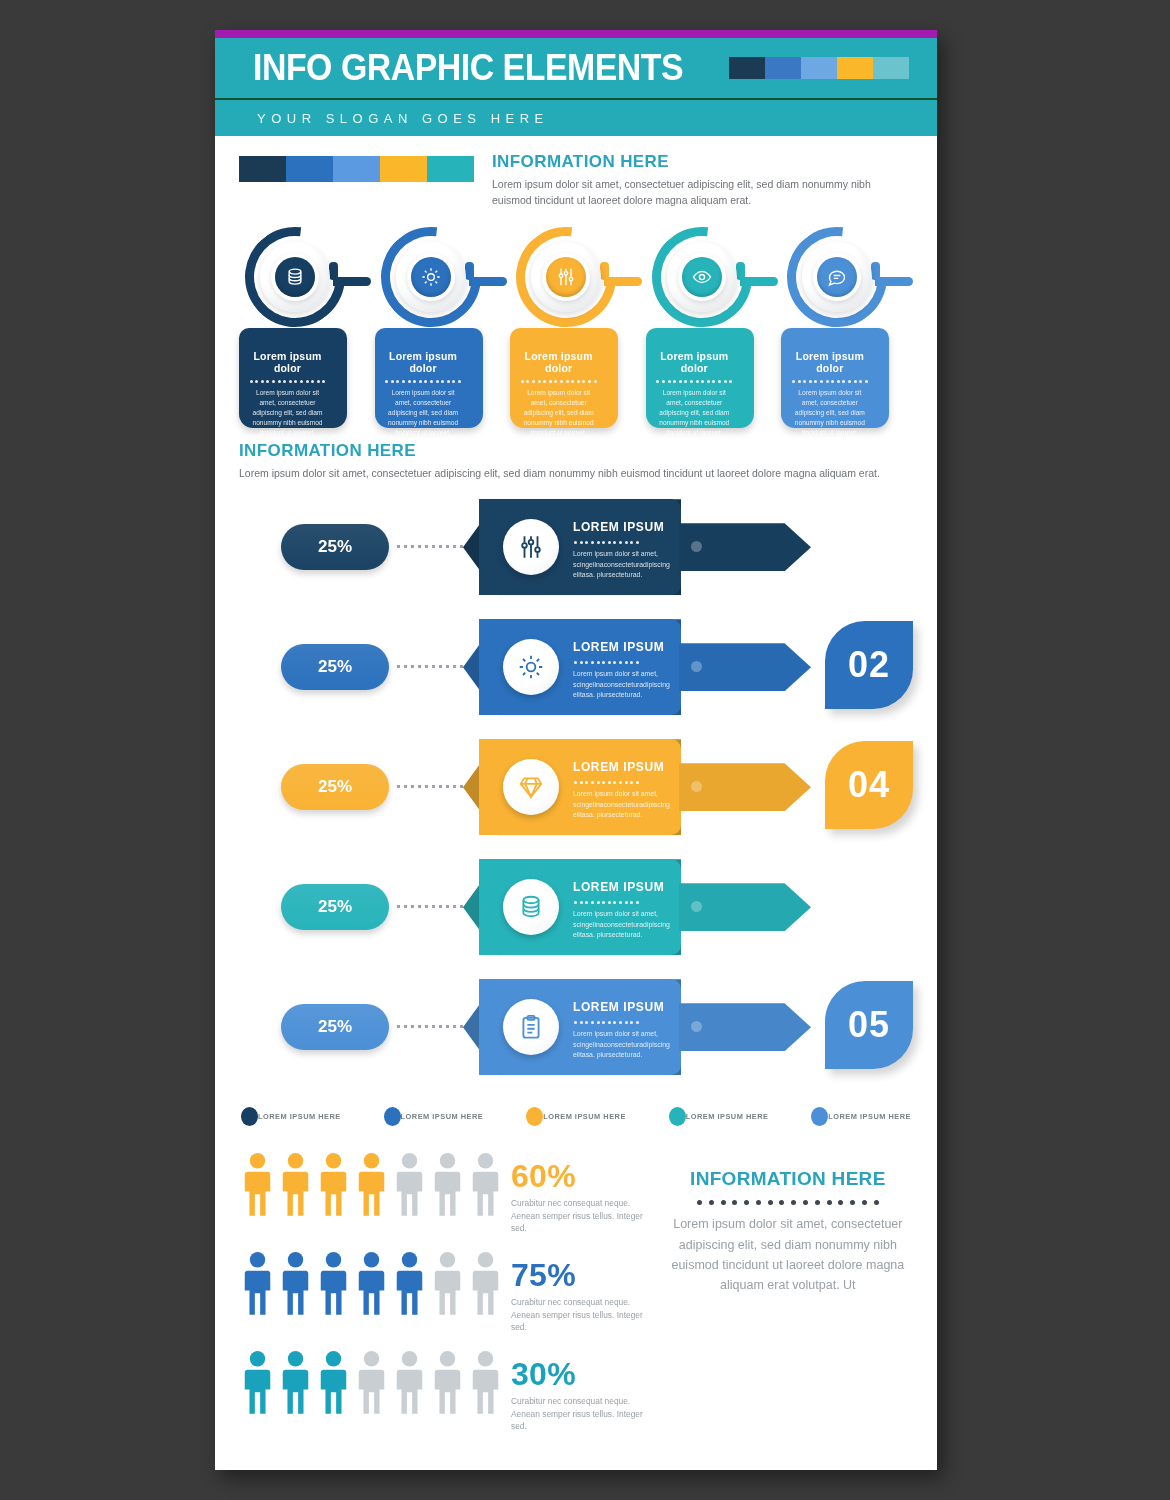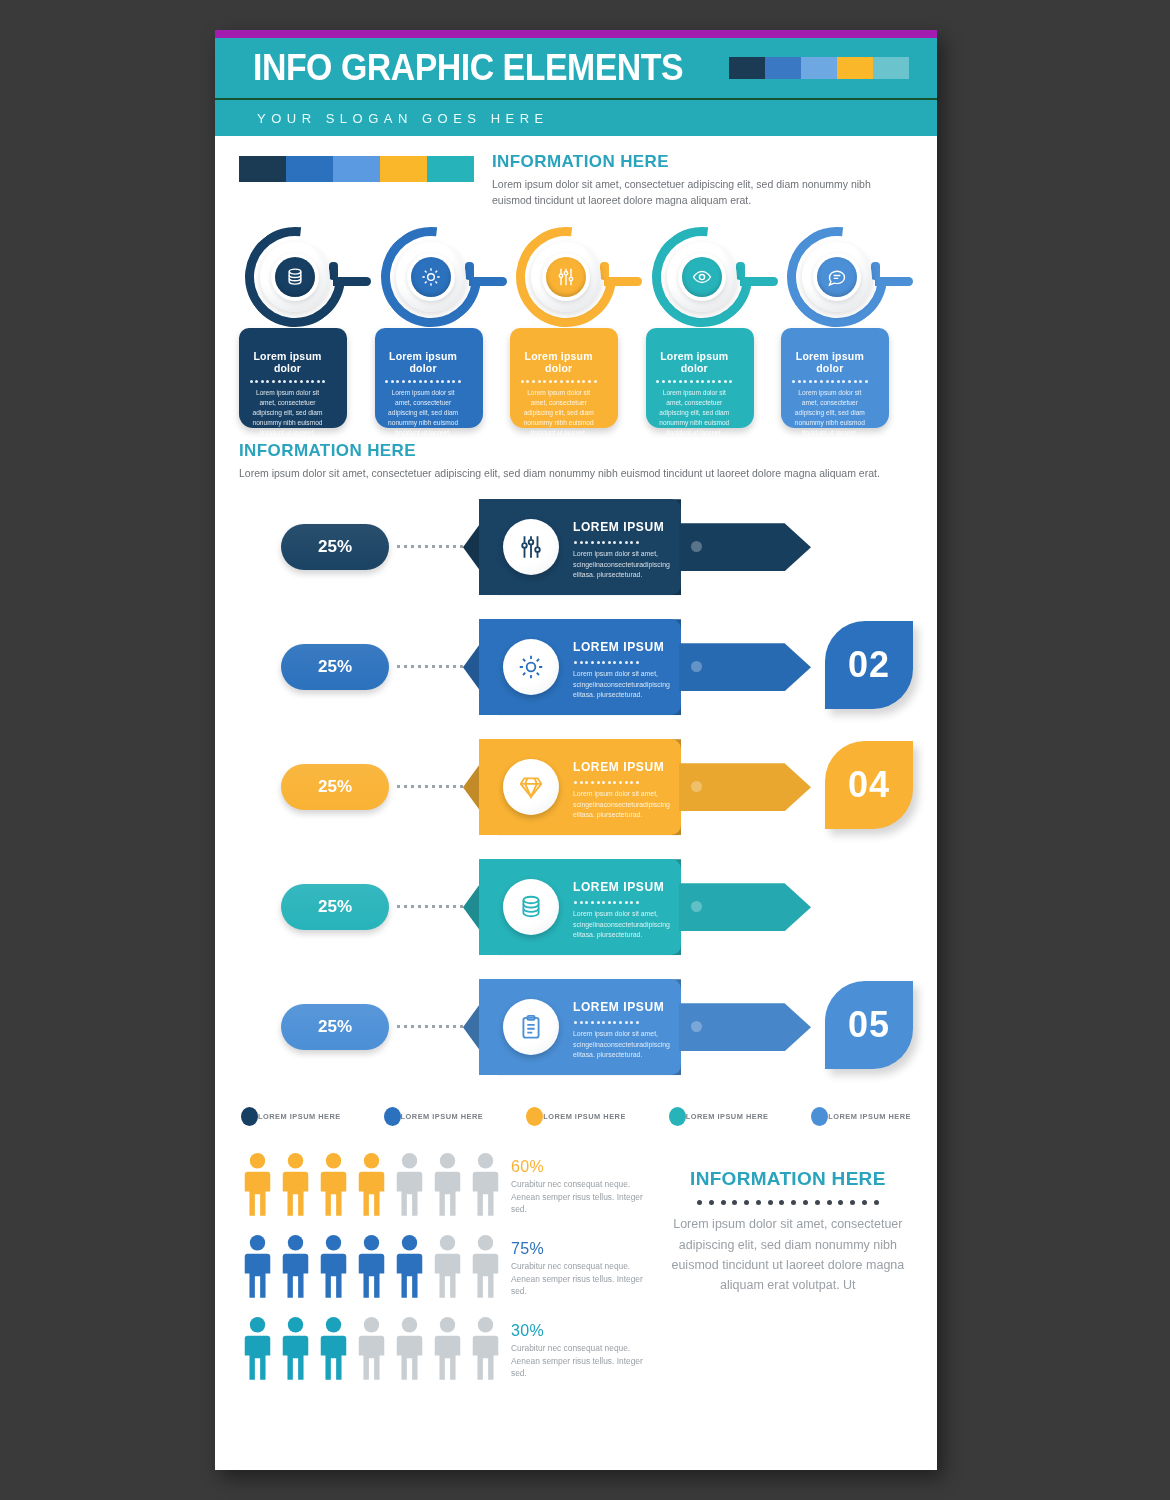--- a/index.html
+++ b/index.html
@@ -183,21 +183,21 @@
   .lg span { font-size: 7.4px; font-weight: bold; color: #7b8086; letter-spacing: 0.5px; }
 
   
   .bottom { display: flex; padding: 26px 26px 0 26px; gap: 10px; }
   .picto-col { width: 420px; }
   .picto-row { display: flex; align-items: flex-start; margin-bottom: 16px; }
   .people { display: flex; gap: 5px; width: 258px; }
   .ppl { width: 33px; }
   .ppl svg { width: 33px; height: 66px; display: block; }
   .pstat { padding-left: 12px; padding-top: 6px; }
-  .pstat h3 { font-size: 16px; font-weight: normal; letter-spacing: 0.3px; }
+  .pstat h3 { font-size: 32px; font-weight: bold; letter-spacing: 0.3px; }
   .pstat p { font-size: 8.4px; line-height: 1.5; color: #9aa0a6; max-width: 150px; margin-top: 2px; }
 
   .rightinfo { width: 250px; text-align: center; padding-top: 16px; }
   .rightinfo h2 {
     font-size: 19px; font-weight: bold; color: #2aa3bd; letter-spacing: 0.3px;
   }
   .rightinfo .dotline { margin: 10px auto 9px auto; }
   .rightinfo .dotline i { width: 5px; height: 5px; background: #3f4650; margin: 0 3.4px; }
   .rightinfo p { font-size: 12.5px; line-height: 1.62; color: #9aa0a6; }
 </style>

